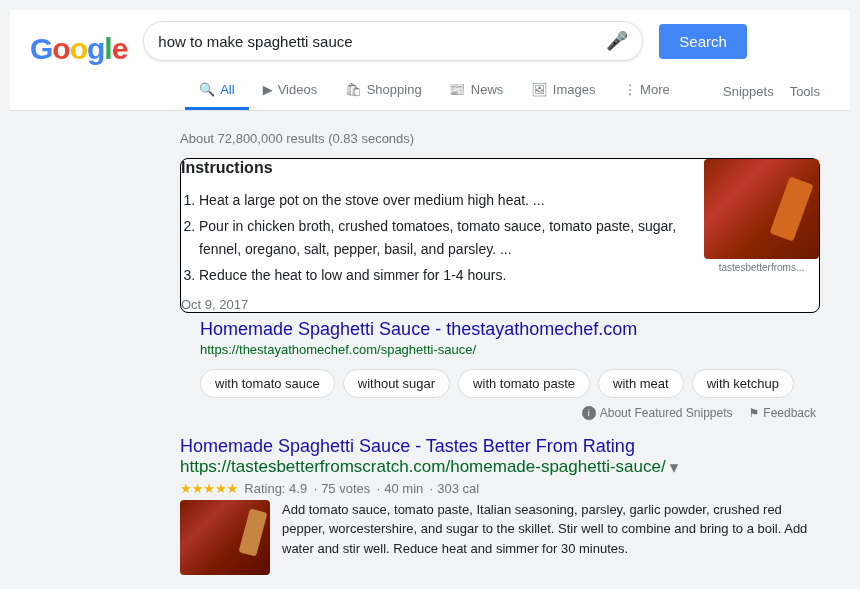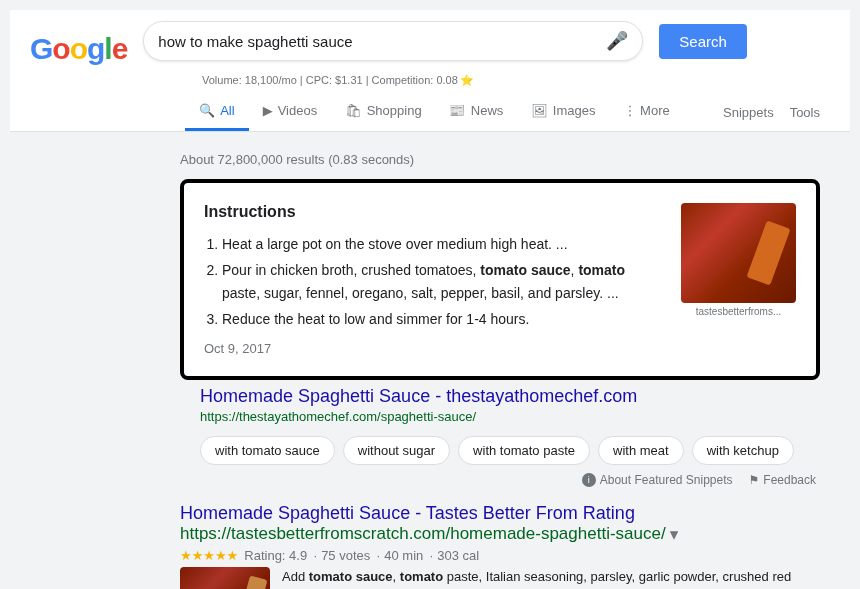--- a/index.html
+++ b/index.html
@@ -127,23 +127,22 @@
       max-width: 860px;
     }
     .results-stats {
       font-size: 13px;
       color: #70757a;
       padding: 10px 0 12px 0;
     }
     
     .featured-snippet {
       background: #fff;
-      border: 4px solid #000000;
+      border: 1px solid #000000;
       border-radius: 8px;
-      padding: 20px;
       max-width: 640px;
       display: flex;
       gap: 16px;
       margin-bottom: 6px;
     }
     .snippet-content {
       flex: 1;
     }
     .snippet-title {
       font-size: 16px;
@@ -156,21 +155,21 @@
       padding: 0;
     }
     .snippet-list li {
       font-size: 14px;
       color: #202124;
       line-height: 1.6;
       margin-bottom: 4px;
       padding-left: 0;
     }
     .bold-text {
-      font-weight: bold;
+      font-weight: normal;
     }
     .snippet-date {
       font-size: 13px;
       color: #70757a;
       margin-top: 10px;
     }
     .snippet-image-container {
       flex-shrink: 0;
       width: 115px;
     }
@@ -331,21 +330,20 @@
       </div>
 
       <div class="search-bar-container">
         <input class="search-input" type="text" value="how to make spaghetti sauce" style="">
         <span class="mic-icon">🎤</span>
       </div>
 
       <button class="search-button">Search</button>
     </div>
 
-    <div class="search-stats">Volume: 18,100/mo | CPC: $1.31 | Competition: 0.08 ⭐</div>
 
     <div class="nav-tabs">
       <a class="nav-tab active">
         <span class="tab-icon">🔍</span>
         <span>All</span>
       </a>
       <a class="nav-tab">
         <span class="tab-icon">▶</span>
         <span>Videos</span>
       </a>

